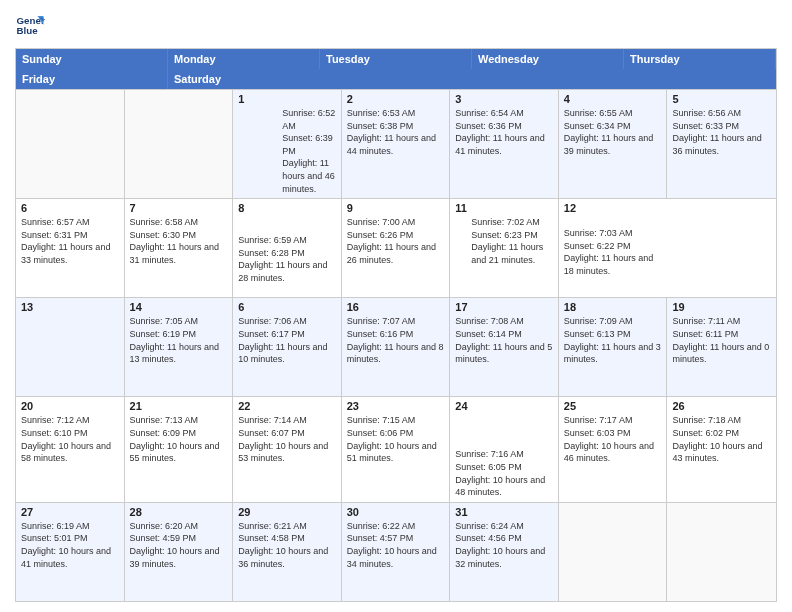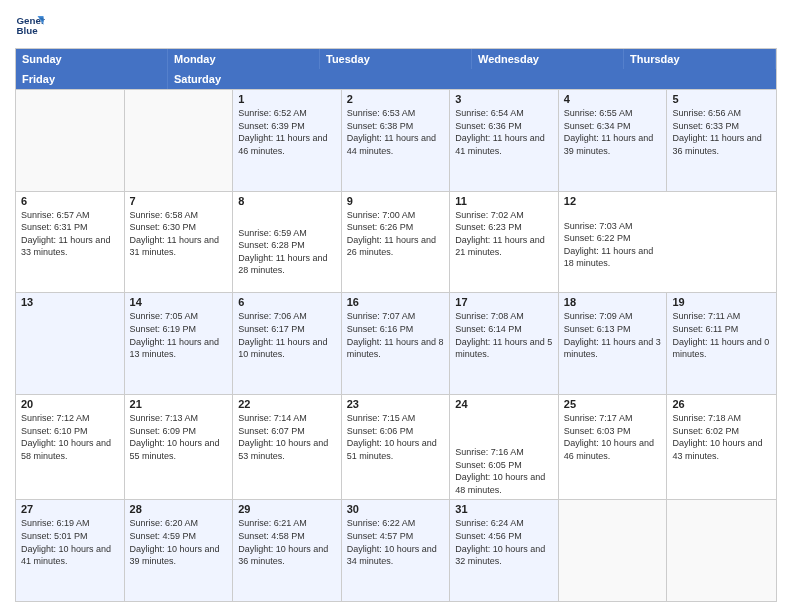--- a/index.html
+++ b/index.html
@@ -127,21 +127,21 @@
         <div class="cal-header-cell">Thursday</div>
         <div class="cal-header-cell">Friday</div>
         <div class="cal-header-cell">Saturday</div>
       </div>
     <div class="cal-body" id="cal-body">
         <div class="cal-row">
           <div class="cal-cell empty"></div>
           <div class="cal-cell empty"></div>
           <div class="cal-cell alt-row">
             <div class="day-num">1</div>
-            <div class="cell-text" style="white-space: pre-line;">Sunrise: 6:52 AM
+            <div class="cell-text" style="white-space: pre-line; margin-left: 44px;">Sunrise: 6:52 AM
 Sunset: 6:39 PM
 Daylight: 11 hours and 46 minutes.</div>
           </div>
           <div class="cal-cell alt-row">
             <div class="day-num">2</div>
             <div class="cell-text" style="white-space: pre-line;">Sunrise: 6:53 AM
 Sunset: 6:38 PM
 Daylight: 11 hours and 44 minutes.</div>
           </div>
           <div class="cal-cell alt-row">
@@ -183,21 +183,21 @@
 Daylight: 11 hours and 28 minutes.</div>
           </div>
           <div class="cal-cell">
             <div class="day-num">9</div>
             <div class="cell-text" style="white-space: pre-line;">Sunrise: 7:00 AM
 Sunset: 6:26 PM
 Daylight: 11 hours and 26 minutes.</div>
           </div>
           <div class="cal-cell">
             <div class="day-num">11</div>
-            <div class="cell-text" style="white-space: pre-line;">Sunrise: 7:02 AM
+            <div class="cell-text" style="white-space: pre-line; margin-left: 16px;">Sunrise: 7:02 AM
 Sunset: 6:23 PM
 Daylight: 11 hours and 21 minutes.</div>
           </div>
           <div class="cal-cell">
             <div class="day-num">12</div>
             <div class="cell-text" style="white-space: pre-line; margin-top: 13px;">Sunrise: 7:03 AM
 Sunset: 6:22 PM
 Daylight: 11 hours and 18 minutes.</div>
           </div>
         </div>

